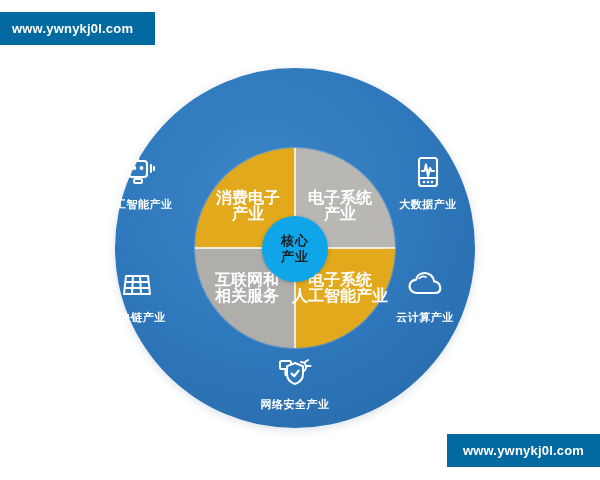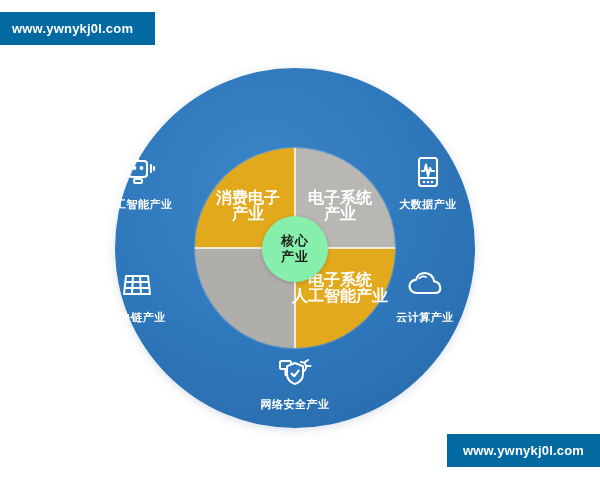--- a/index.html
+++ b/index.html
@@ -125,21 +125,21 @@
   #ql-br { left: 292px; top: 272px; }
 
   
   .core-circle {
     position: absolute;
     left: 262px;
     top: 216px;
     width: 66px;
     height: 66px;
     border-radius: 50%;
-    background: #86efac;
+    background: #0ea5e9;
     display: flex;
     flex-direction: column;
     align-items: center;
     justify-content: center;
     box-shadow: 0 1px 4px rgba(0,0,0,0.2);
   }
   .core-circle span {
     font-size: 13px;
     font-weight: bold;
     color: #1c1c1c;
@@ -192,20 +192,24 @@
     <div class="divider-h"></div>
   </div>
 
   <div class="quad-label" id="ql-tl">
     <div>消费电子</div>
     <div>产业</div>
   </div>
   <div class="quad-label" id="ql-tr">
     <div>电子系统</div>
     <div>产业</div>
+  </div>
+  <div class="quad-label" id="ql-bl">
+    <div>互联网和</div>
+    <div>相关服务</div>
   </div>
   <div class="quad-label" id="ql-br">
     <div>电子系统</div>
     <div>人工智能产业</div>
   </div>
 
   <div class="core-circle">
     <span>核心</span>
     <span>产业</span>
   </div>

